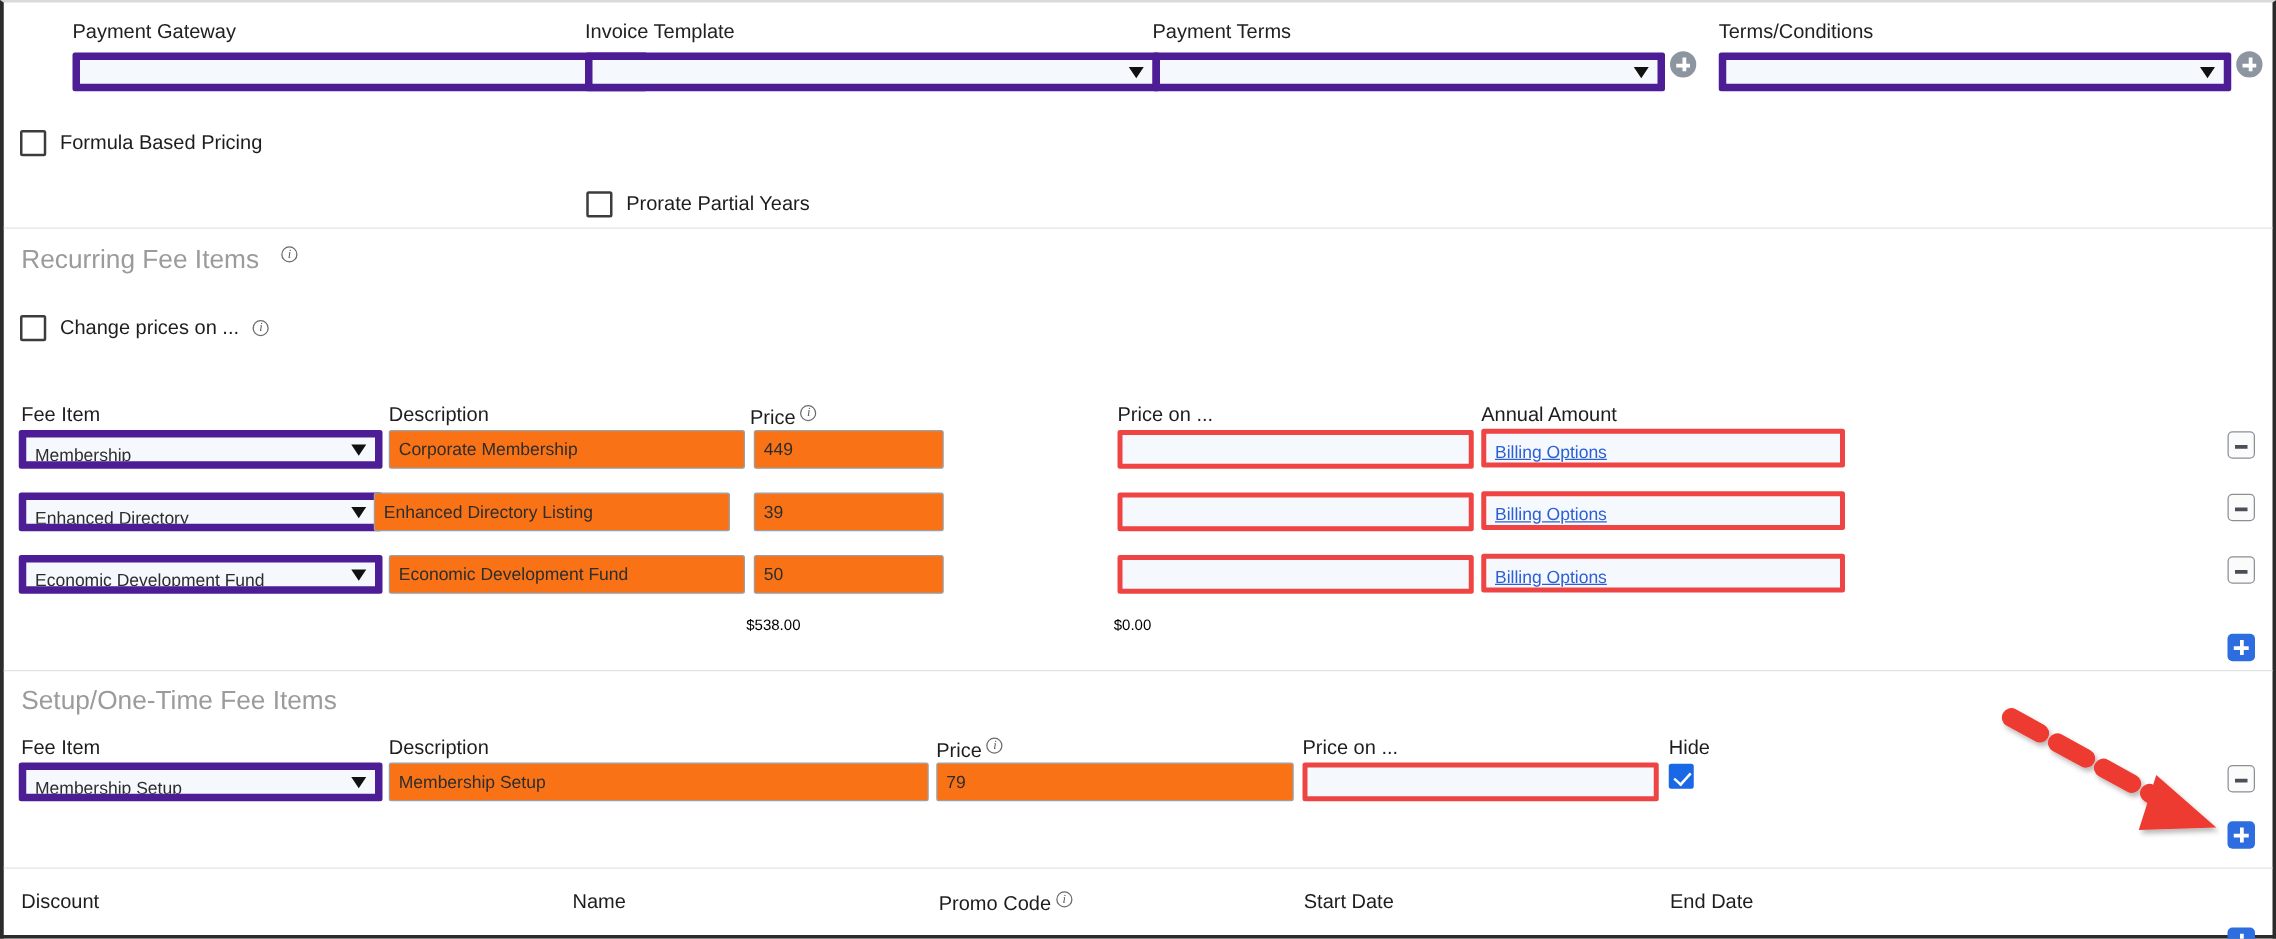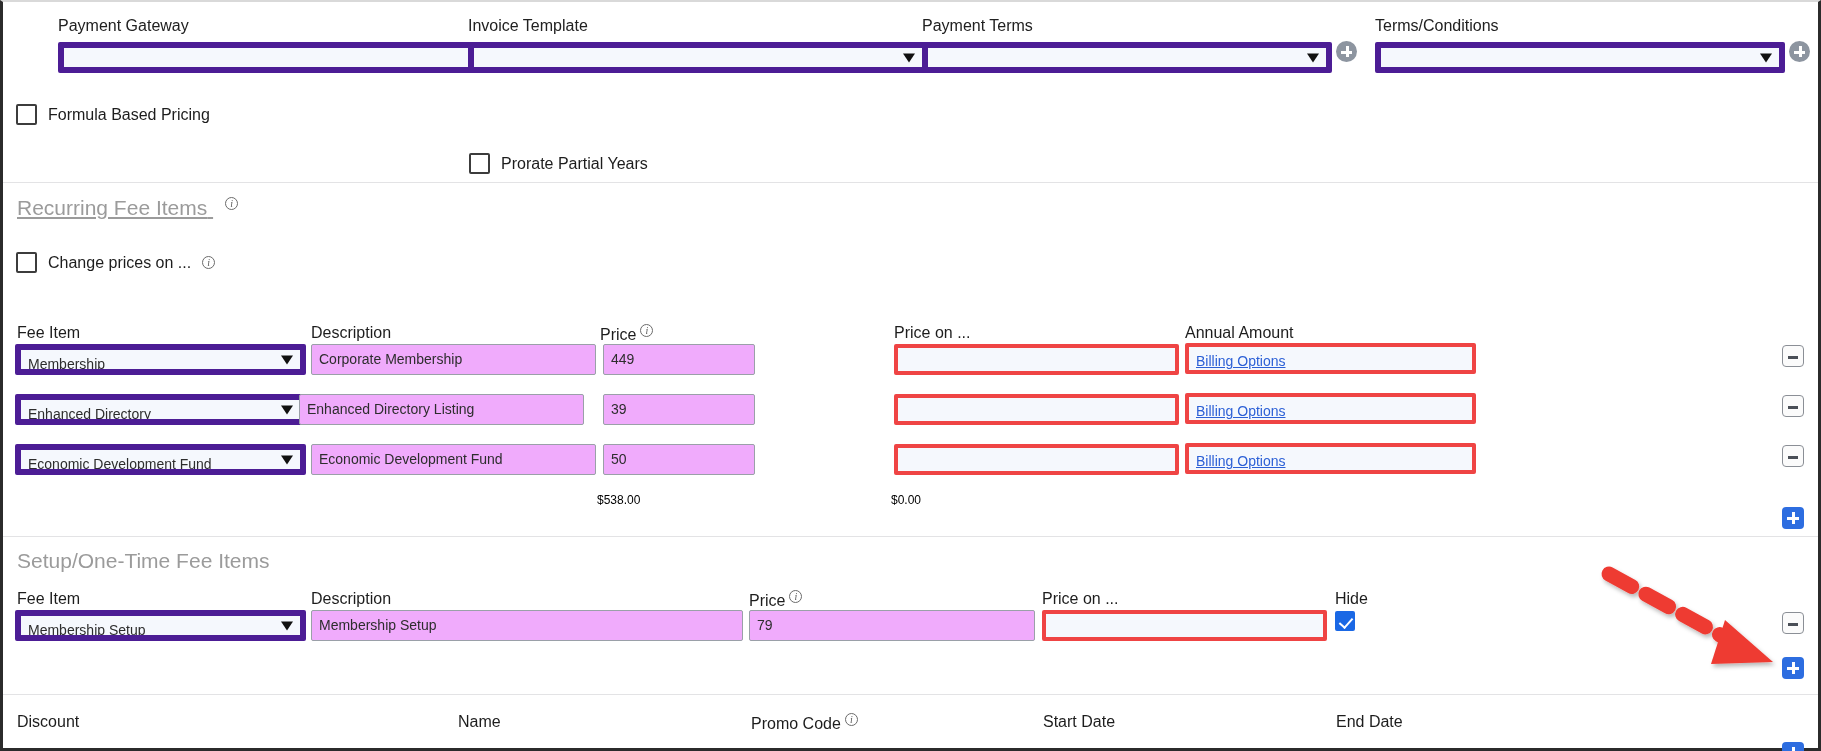--- a/index.html
+++ b/index.html
@@ -77,21 +77,21 @@
     color: #2d2d2d;
     padding: 0 7px;
     line-height: 29px;
     overflow: hidden;
     white-space: nowrap;
   }
 
   .txt-cell {
     width: 100%;
     height: 31px;
-    background: #f0abfc;
+    background: #f97316;
     border: 1px solid #9aa0a8;
     border-radius: 2px;
     font-size: 14px;
     color: #2d2d2d;
     padding: 0 7px;
     line-height: 29px;
     overflow: hidden;
     white-space: nowrap;
   }
 
@@ -256,21 +256,21 @@
 
   <div class="abs cb-row" style="left:466px; top:119px;margin-top:32px;">
     <span class="cb"></span>
     <span class="cb-text">Prorate Partial Years</span>
   </div>
 
   
   <div class="divider" style="top:180px;"></div>
 
   
-  <div class="abs section-head" style="left:14px; top:194px;text-decoration:underline;">
+  <div class="abs section-head" style="left:14px; top:194px;">
     <span>Recurring Fee Items</span>
     <span class="info" style="margin-left:12px;">i</span>
   </div>
 
   <div class="abs cb-row" style="left:13px; top:250px;">
     <span class="cb"></span>
     <span class="cb-text">Change prices on ...</span>
     <span class="info" style="margin-left:0;">i</span>
   </div>
 

